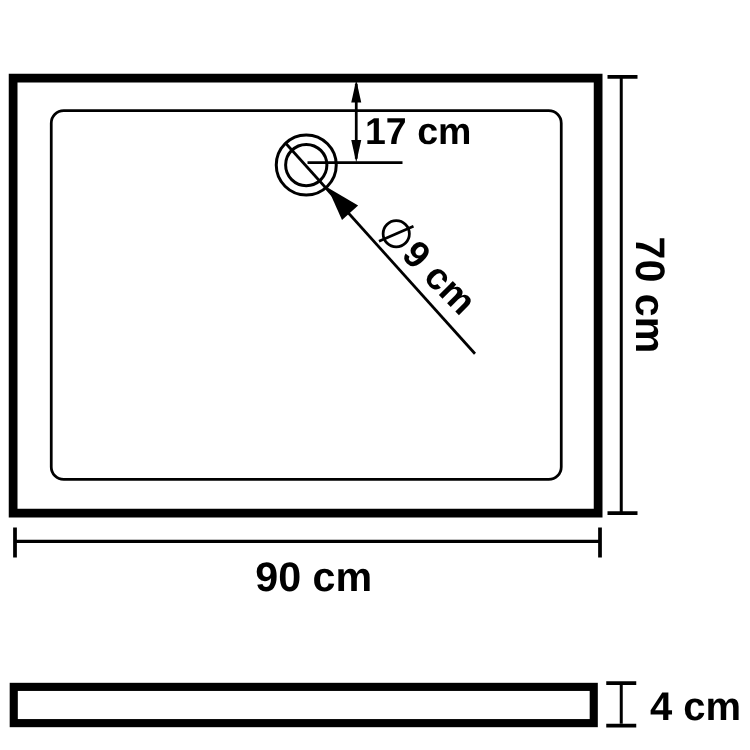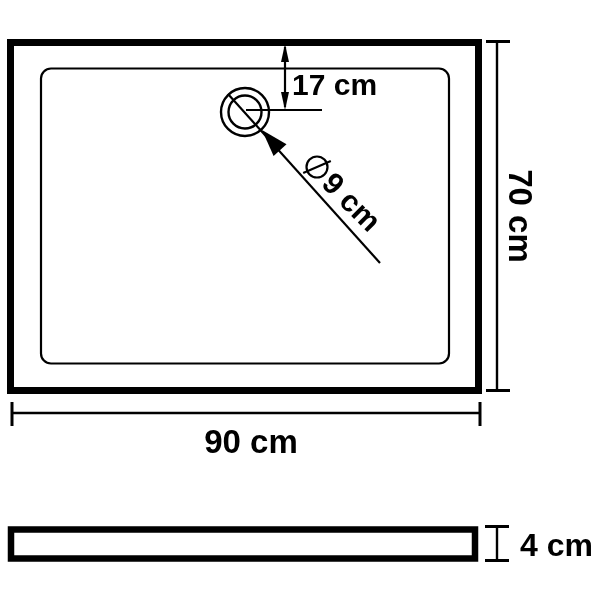--- a/index.html
+++ b/index.html
@@ -6,21 +6,21 @@
     --line:#000000;
     --bg:#ffffff;
   }
   html,body{margin:0;padding:0;}
   body{
     width:600px;height:600px;
     background:var(--bg);
     font-family:"Liberation Sans", sans-serif;
     overflow:hidden;
   }
-  .diagram-wrap{width:600px;height:464px;}
+  .diagram-wrap{width:600px;height:464px;margin-top:20px;}
   svg{display:block;}
   .stroke{stroke:var(--line);fill:none;}
   .fillshape{fill:var(--line);stroke:none;}
   .whitefill{fill:var(--bg);stroke:var(--line);}
   text{
     fill:var(--line);
     font-family:"Liberation Sans", sans-serif;
     font-weight:bold;
   }
   .lbl-30{font-size:30px;}

